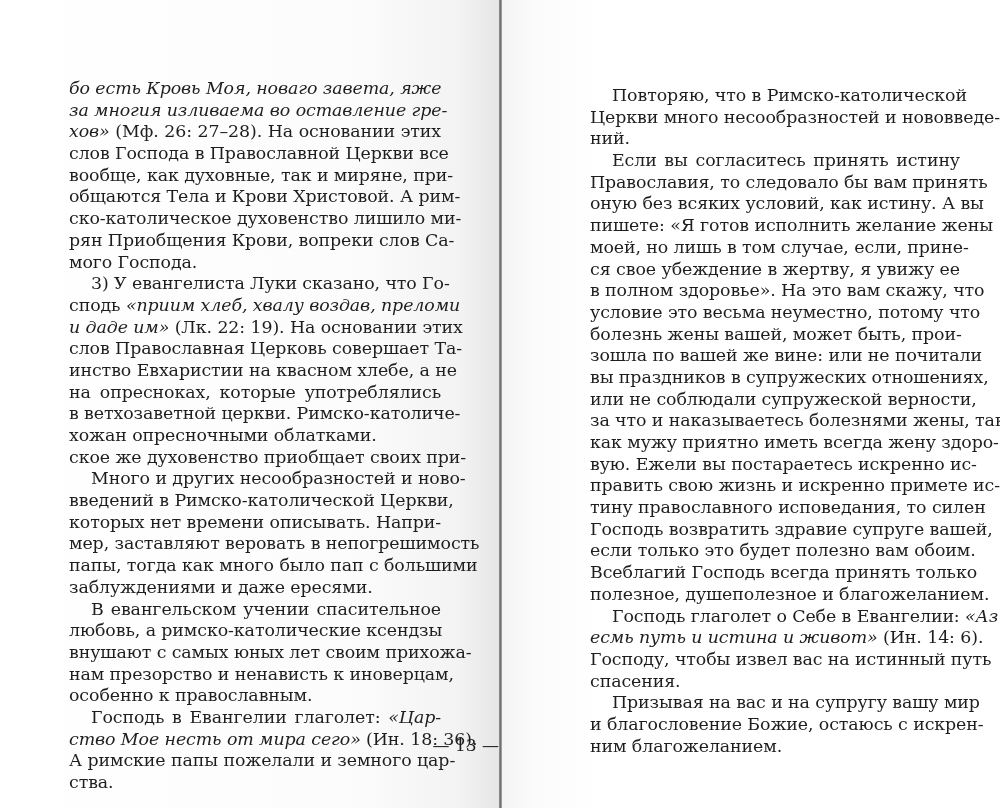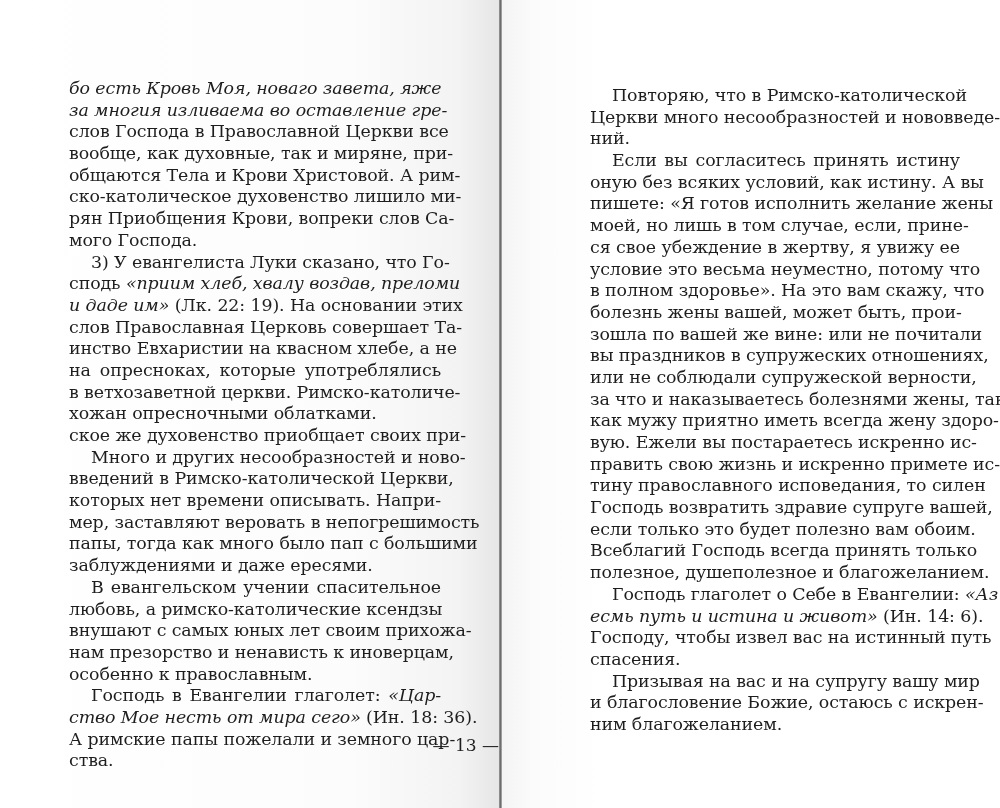--- a/index.html
+++ b/index.html
@@ -47,20 +47,21 @@
   }
 </style>
 </head>
 <body>
 
 <div class="spread">
   <div class="page page-left">
     <div class="text-block" id="left-text">
         <span class="line"><span class="it">бо есть Кровь Моя, новаго завета, яже</span></span>
         <span class="line"><span class="it">за многия изливаема во оставление гре-</span></span>
+        <span class="line"><span class="it">хов»</span><span> (Мф. 26: 27–28). На основании этих</span></span>
         <span class="line"><span>слов Господа в Православной Церкви все</span></span>
         <span class="line"><span>вообще, как духовные, так и миряне, при-</span></span>
         <span class="line"><span>общаются Тела и Крови Христовой. А рим-</span></span>
         <span class="line"><span>ско-католическое духовенство лишило ми-</span></span>
         <span class="line"><span>рян Приобщения Крови, вопреки слов Са-</span></span>
         <span class="line last"><span>мого Господа.</span></span>
         <span class="line indent"><span>3) У евангелиста Луки сказано, что Го-</span></span>
         <span class="line"><span>сподь </span><span class="it">«приим хлеб, хвалу воздав, преломи</span></span>
         <span class="line"><span class="it">и даде им»</span><span> (Лк. 22: 19). На основании этих</span></span>
         <span class="line"><span>слов Православная Церковь совершает Та-</span></span>
@@ -87,26 +88,27 @@
       </div>
     <div class="folio">— 13 —</div>
   </div>
   <div class="gutter"></div>
   <div class="page page-right">
     <div class="text-block" id="right-text">
         <span class="line indent"><span>Повторяю, что в Римско-католической</span></span>
         <span class="line"><span>Церкви много несообразностей и нововведе-</span></span>
         <span class="line last"><span>ний.</span></span>
         <span class="line indent"><span>Если вы согласитесь принять истину</span></span>
+        <span class="line"><span>Православия, то следовало бы вам принять</span></span>
         <span class="line"><span>оную без всяких условий, как истину. А вы</span></span>
         <span class="line"><span>пишете: «Я готов исполнить желание жены</span></span>
         <span class="line"><span>моей, но лишь в том случае, если, прине-</span></span>
         <span class="line"><span>ся свое убеждение в жертву, я увижу ее</span></span>
+        <span class="line"><span>в полном здоровье». На это вам скажу, что</span></span>
         <span class="line"><span>условие это весьма неуместно, потому что</span></span>
-        <span class="line"><span>в полном здоровье». На это вам скажу, что</span></span>
         <span class="line"><span>болезнь жены вашей, может быть, прои-</span></span>
         <span class="line"><span>зошла по вашей же вине: или не почитали</span></span>
         <span class="line"><span>вы праздников в супружеских отношениях,</span></span>
         <span class="line"><span>или не соблюдали супружеской верности,</span></span>
         <span class="line"><span>за что и наказываетесь болезнями жены, так</span></span>
         <span class="line"><span>как мужу приятно иметь всегда жену здоро-</span></span>
         <span class="line"><span>вую. Ежели вы постараетесь искренно ис-</span></span>
         <span class="line"><span>править свою жизнь и искренно примете ис-</span></span>
         <span class="line"><span>тину православного исповедания, то силен</span></span>
         <span class="line"><span>Господь возвратить здравие супруге вашей,</span></span>

